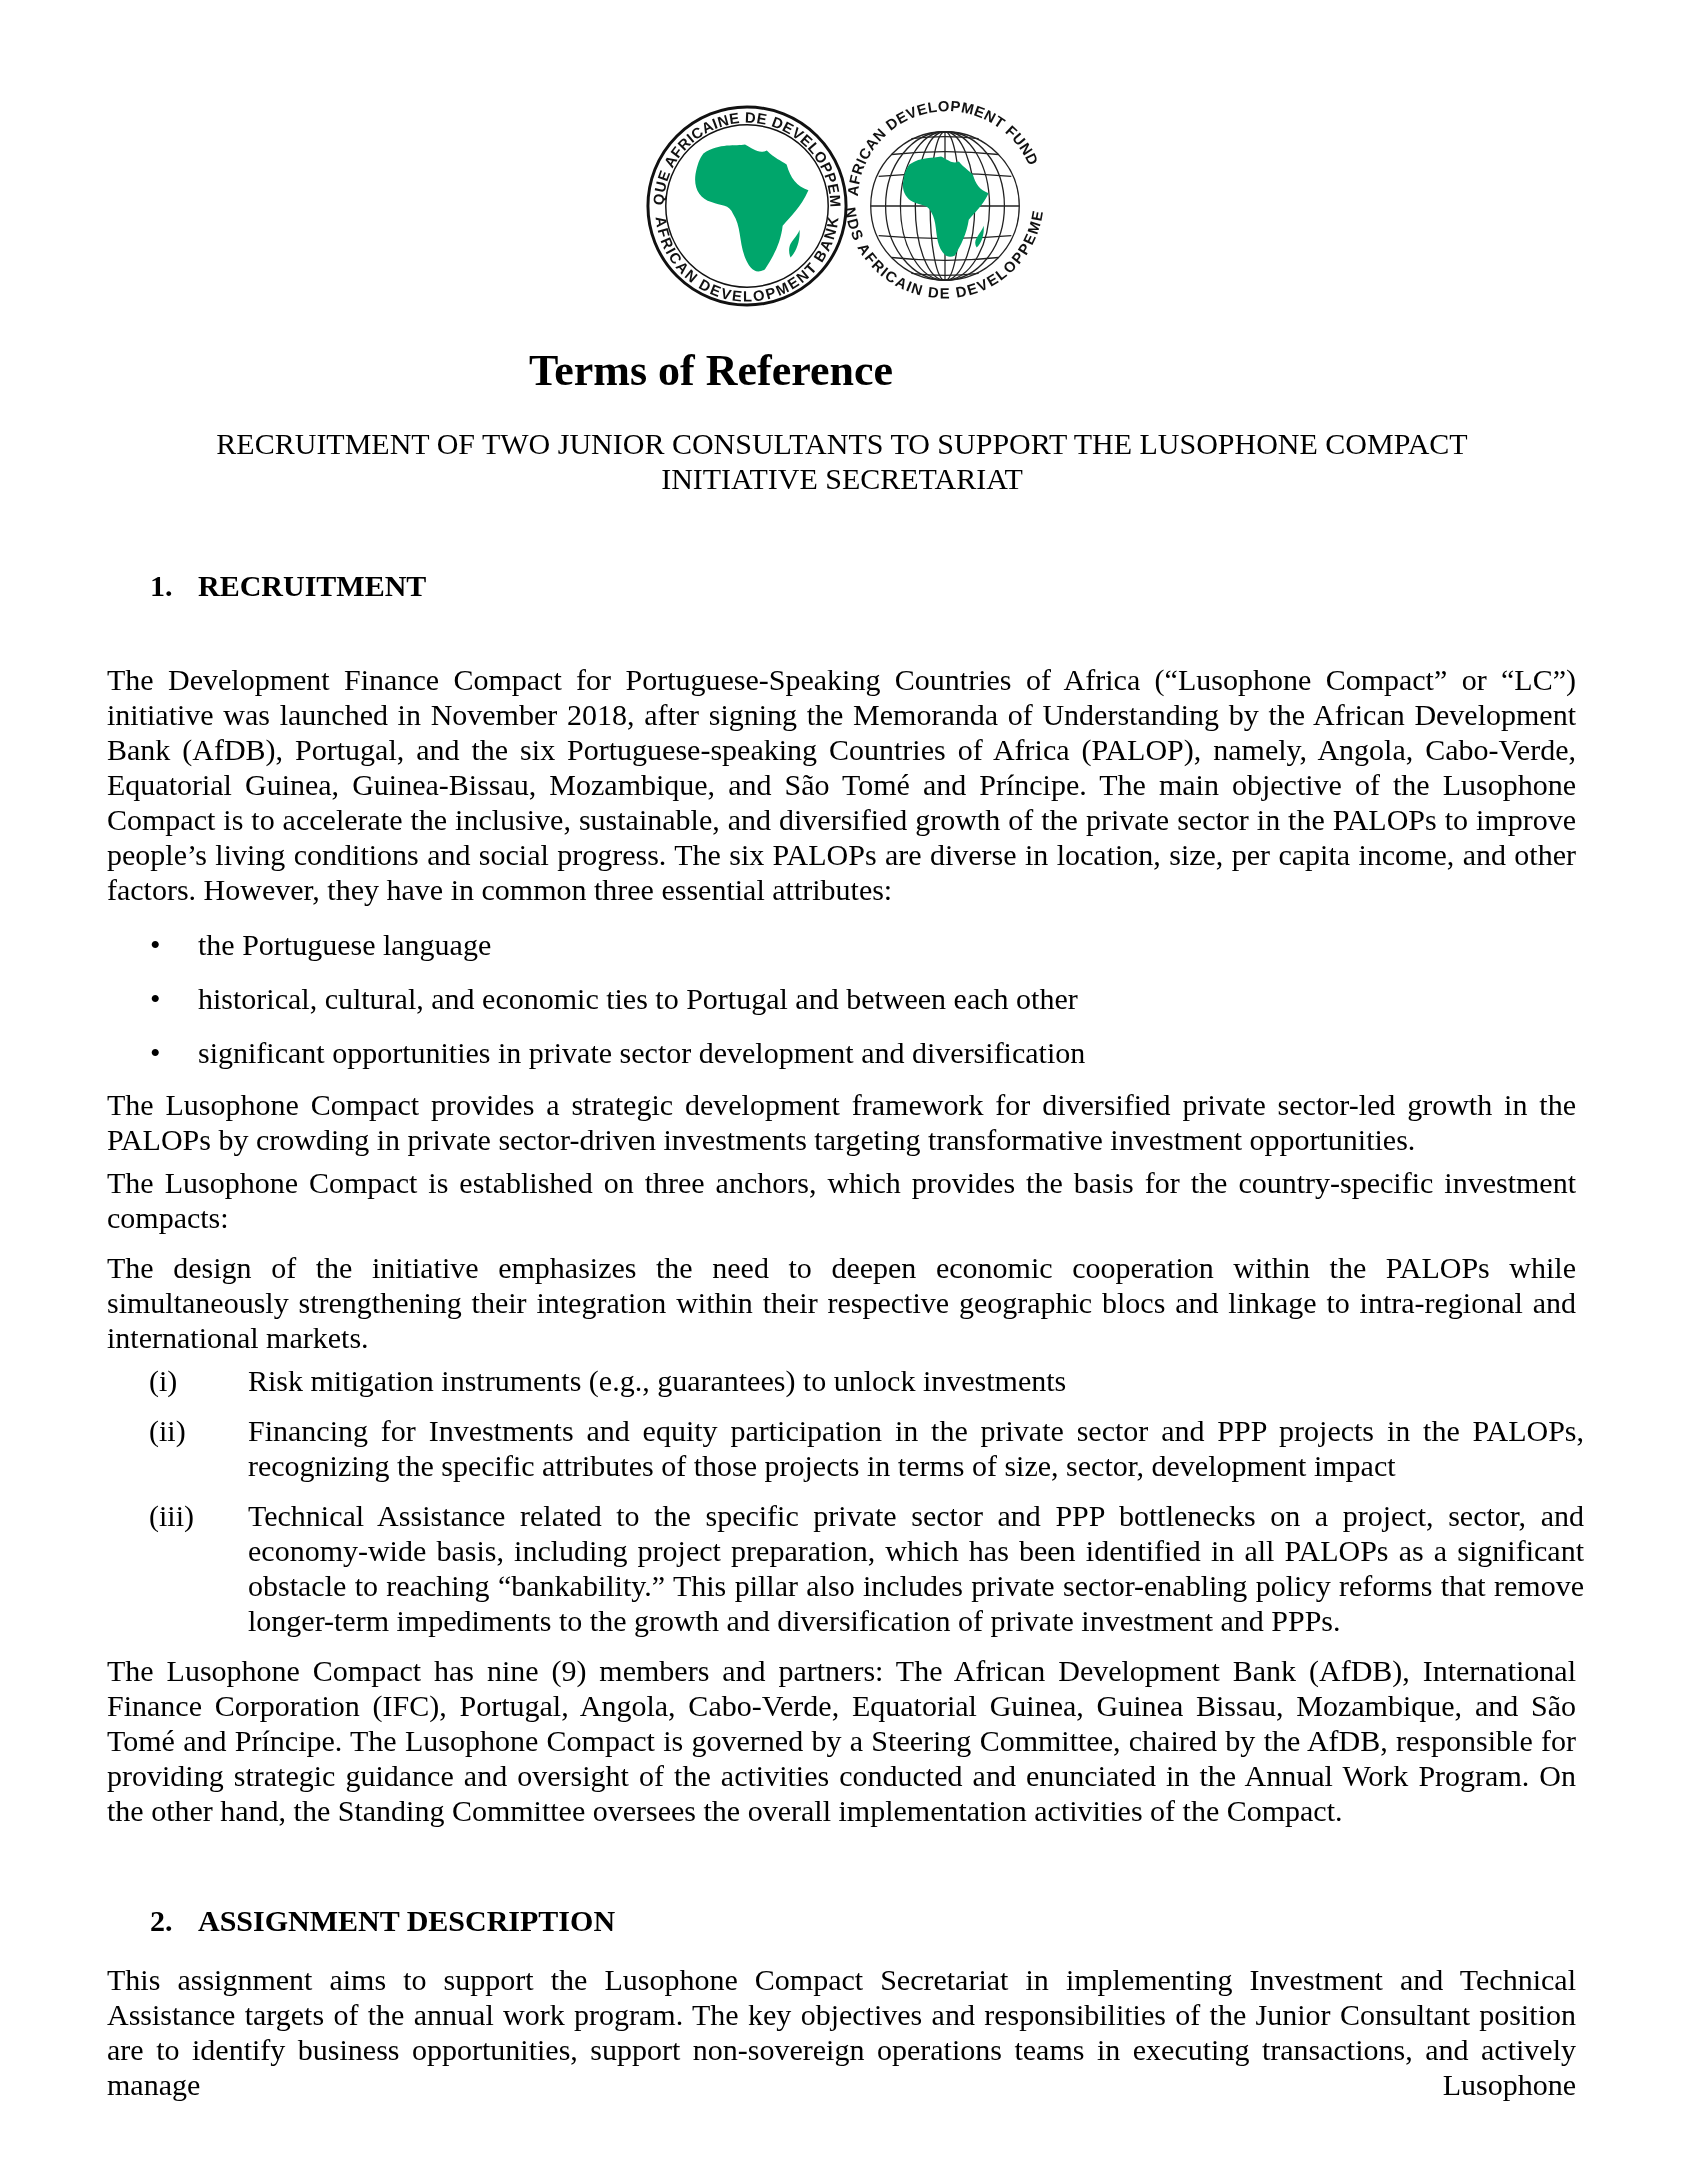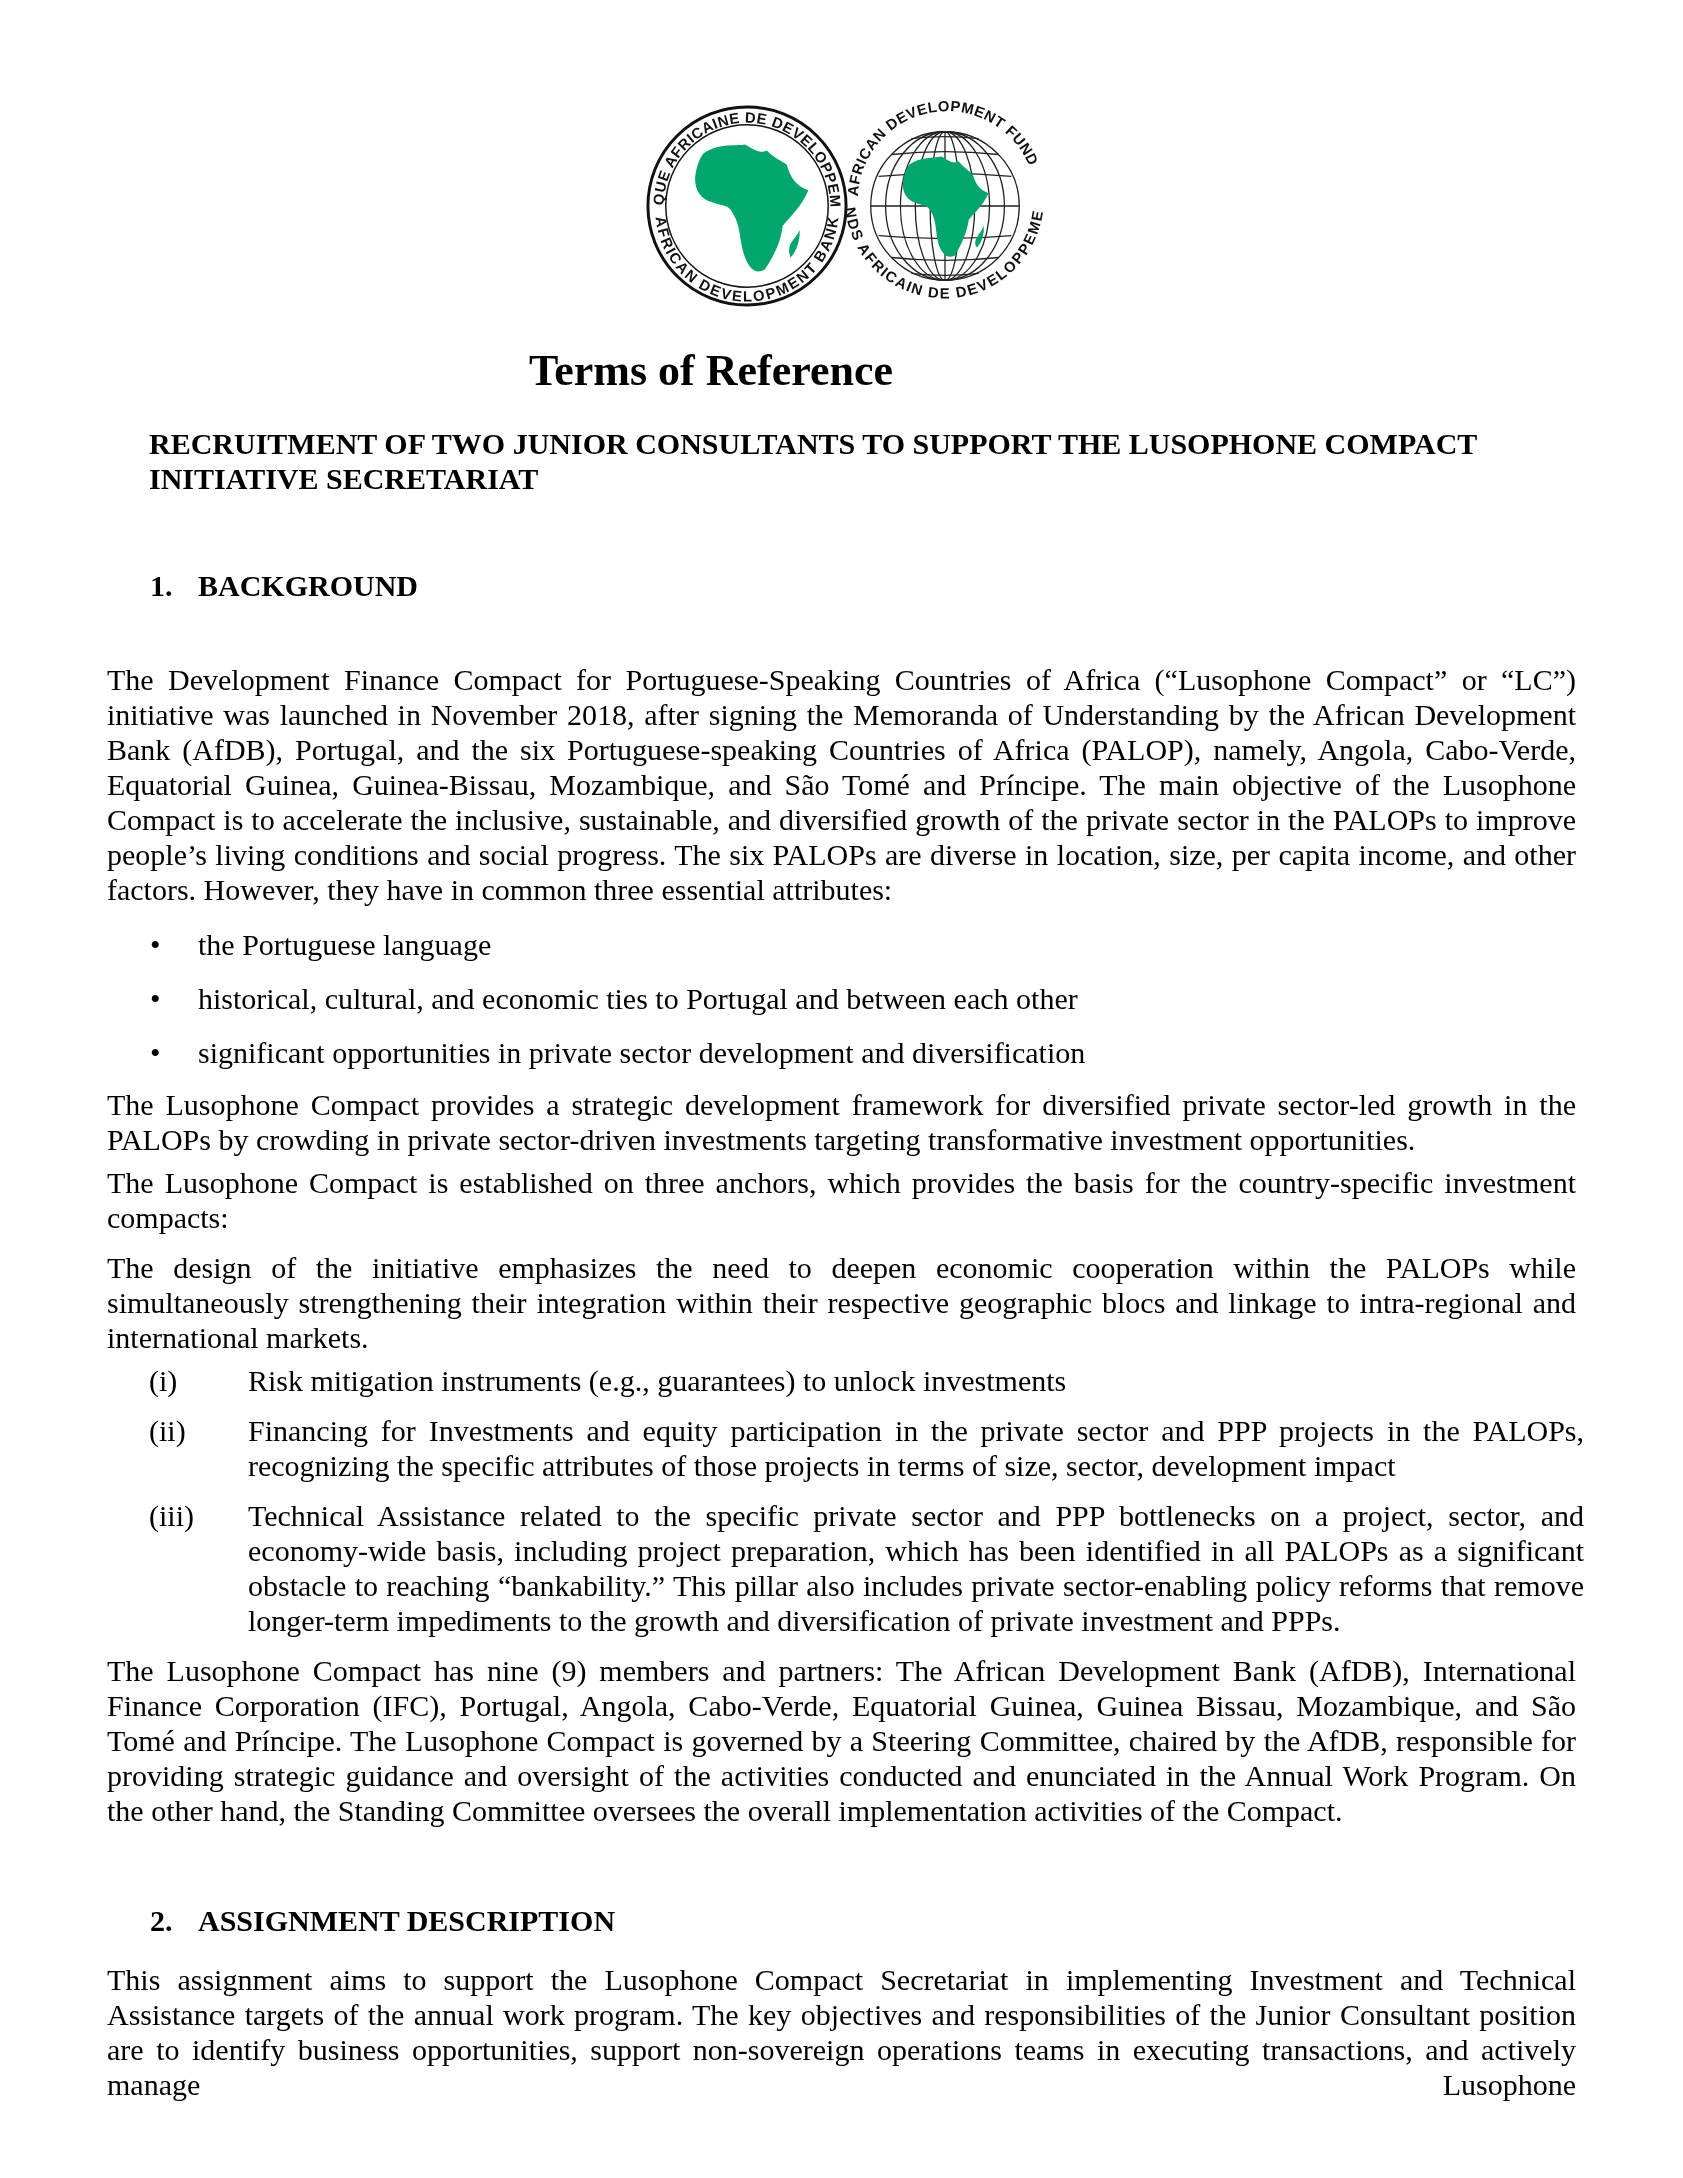--- a/index.html
+++ b/index.html
@@ -3,22 +3,22 @@
 <meta charset="utf-8">
 <style>
   html, body { margin: 0; padding: 0; background: #ffffff; }
   body { width: 1683px; height: 2178px; position: relative; overflow: hidden;
          font-family: "Liberation Serif", "DejaVu Serif", serif; color: #000; }
   .logos { position: absolute; left: 0; top: 0; width: 1683px; height: 327px; }
   .logo-afdb { position: absolute; left: 642px; top: 99px; width: 210px; height: 214px; }
   .logo-adf { position: absolute; left: 844px; top: 99px; width: 202px; height: 214px; }
   .title { position: absolute; left: 0; width: 1422px; top: 345px; text-align: center;
            font-weight: bold; font-size: 44px; line-height: 51px; margin: 0; }
-  .subtitle { position: absolute; left: 149px; width: 1386px; top: 426px; 
-              font-weight: bold; font-size: 30px; line-height: 35px; margin: 0; }
+  .subtitle { position: absolute; left: 149px; width: 1386px; top: 426px; text-align: center;
+              font-weight: normal; font-size: 30px; line-height: 35px; margin: 0; }
   .content { position: absolute; left: 99px; top: 0; width: 1485px; }
   .heading { position: absolute; left: 51px; font-weight: bold; font-size: 30px; line-height: 35px; margin: 0; white-space: nowrap; }
   .heading .num { display: inline-block; width: 48px; }
   p.body { margin: 8px; font-size: 30px; line-height: 35px; text-align: justify; }
   .block { position: absolute; left: 0; width: 1485px; }
   .para { margin-bottom: 15px; }
   ul.bullets { list-style: none; margin: 0; padding: 0; }
   ul.bullets li { position: relative; padding-left: 99px; font-size: 30px; line-height: 35px; margin: 0 0 19px 0; }
   ul.bullets li .dot { position: absolute; left: 51px; top: 0; }
   ol.roman { list-style: none; margin: 0; padding: 0; }
@@ -81,21 +81,21 @@
 
 <h1 class="title">Terms of Reference</h1>
 <div class="subtitle">
   <div>RECRUITMENT OF TWO JUNIOR CONSULTANTS TO SUPPORT THE LUSOPHONE COMPACT</div>
   <div>INITIATIVE SECRETARIAT</div>
 </div>
 
 <div class="content">
 
   <div class="heading" style="top:568px;">
-    <span class="num">1.</span><span>BACKGROUND</span>
+    <span class="num">1.</span><span>RECRUITMENT</span>
   </div>
 
   <div class="block" style="top:654px;">
     <p class="body para" style="margin-bottom:20px;">The Development Finance Compact for Portuguese-Speaking Countries of Africa (“Lusophone Compact” or “LC”) initiative was launched in November 2018, after signing the Memoranda of Understanding by the African Development Bank (AfDB), Portugal, and the six Portuguese-speaking Countries of Africa (PALOP), namely, Angola, Cabo-Verde, Equatorial Guinea, Guinea-Bissau, Mozambique, and São Tomé and Príncipe. The main objective of the Lusophone Compact is to accelerate the inclusive, sustainable, and diversified growth of the private sector in the PALOPs to improve people’s living conditions and social progress. The six PALOPs are diverse in location, size, per capita income, and other factors. However, they have in common three essential attributes:</p>
     <ul class="bullets">
       <li><span class="dot">•</span><span>the Portuguese language</span></li>
       <li><span class="dot">•</span><span>historical, cultural, and economic ties to Portugal and between each other</span></li>
       <li style="margin-bottom:17px;"><span class="dot">•</span><span>significant opportunities in private sector development and diversification</span></li>
     </ul>
     <p class="body para">The Lusophone Compact provides a strategic development framework for diversified private sector-led growth in the PALOPs by crowding in private sector-driven investments targeting transformative investment opportunities.</p>

